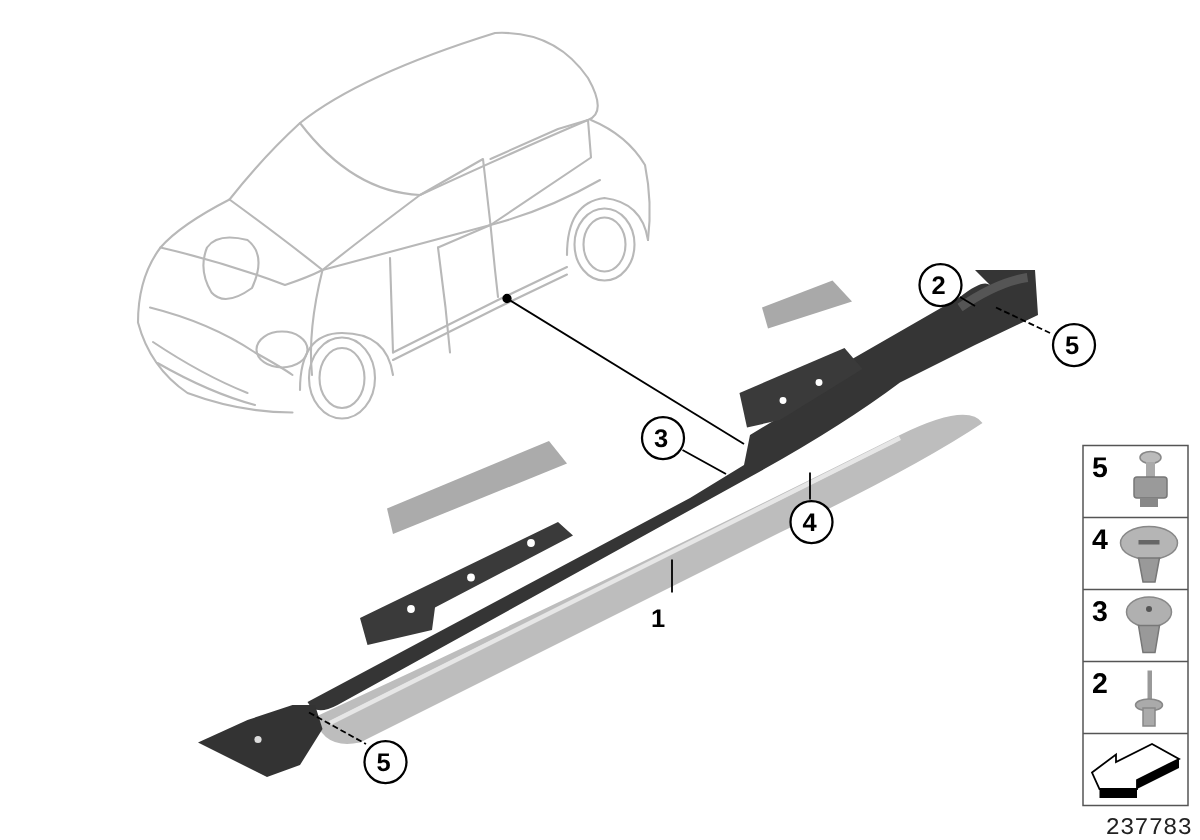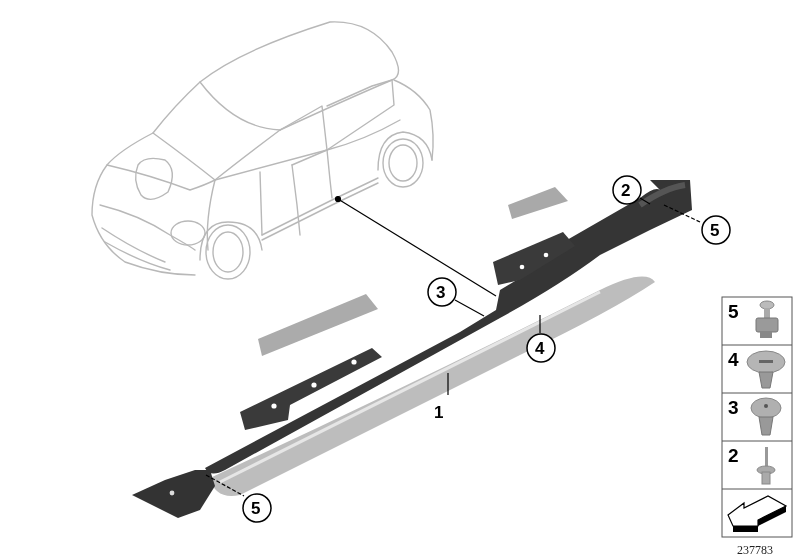--- a/index.html
+++ b/index.html
@@ -1,20 +1,20 @@
 <!DOCTYPE html>
 <html><head>
 <meta charset="utf-8">
 <style>
   html, body { margin: 0; padding: 0; background: #ffffff; }
   body { width: 800px; height: 560px; position: relative; overflow: hidden; font-family: "Liberation Sans", sans-serif; }
   #diagram { position: absolute; left: 0; top: 0; width: 800px; height: 560px; }
   .callout-label { font-family: "Liberation Sans", sans-serif; font-weight: bold; font-size: 17px; fill: #000; }
   .legend-num { font-family: "Liberation Sans", sans-serif; font-weight: bold; font-size: 19px; fill: #000; }
-  .ref-num { position: absolute; left: 737px; top: 543px; font-size: 12px; color: #222; font-family: Liberation Serif, serif; }
+  .ref-num { position: absolute; left: 737px; top: 543px; font-size: 16px; color: #222; font-family: Liberation Mono, monospace; }
 </style>
 </head>
 <body>
 
 <svg id="diagram" viewBox="0 0 800 560" xmlns="http://www.w3.org/2000/svg">
 
   <g fill="none" stroke="#b8b8b8" stroke-width="1.4" stroke-linejoin="round" stroke-linecap="round">
 
     <path d="M200 82 Q240 50 330 22 Q370 20 392 52 Q405 75 392 80 Q345 100 280 130 Q235 128 200 82 Z"></path>
 

